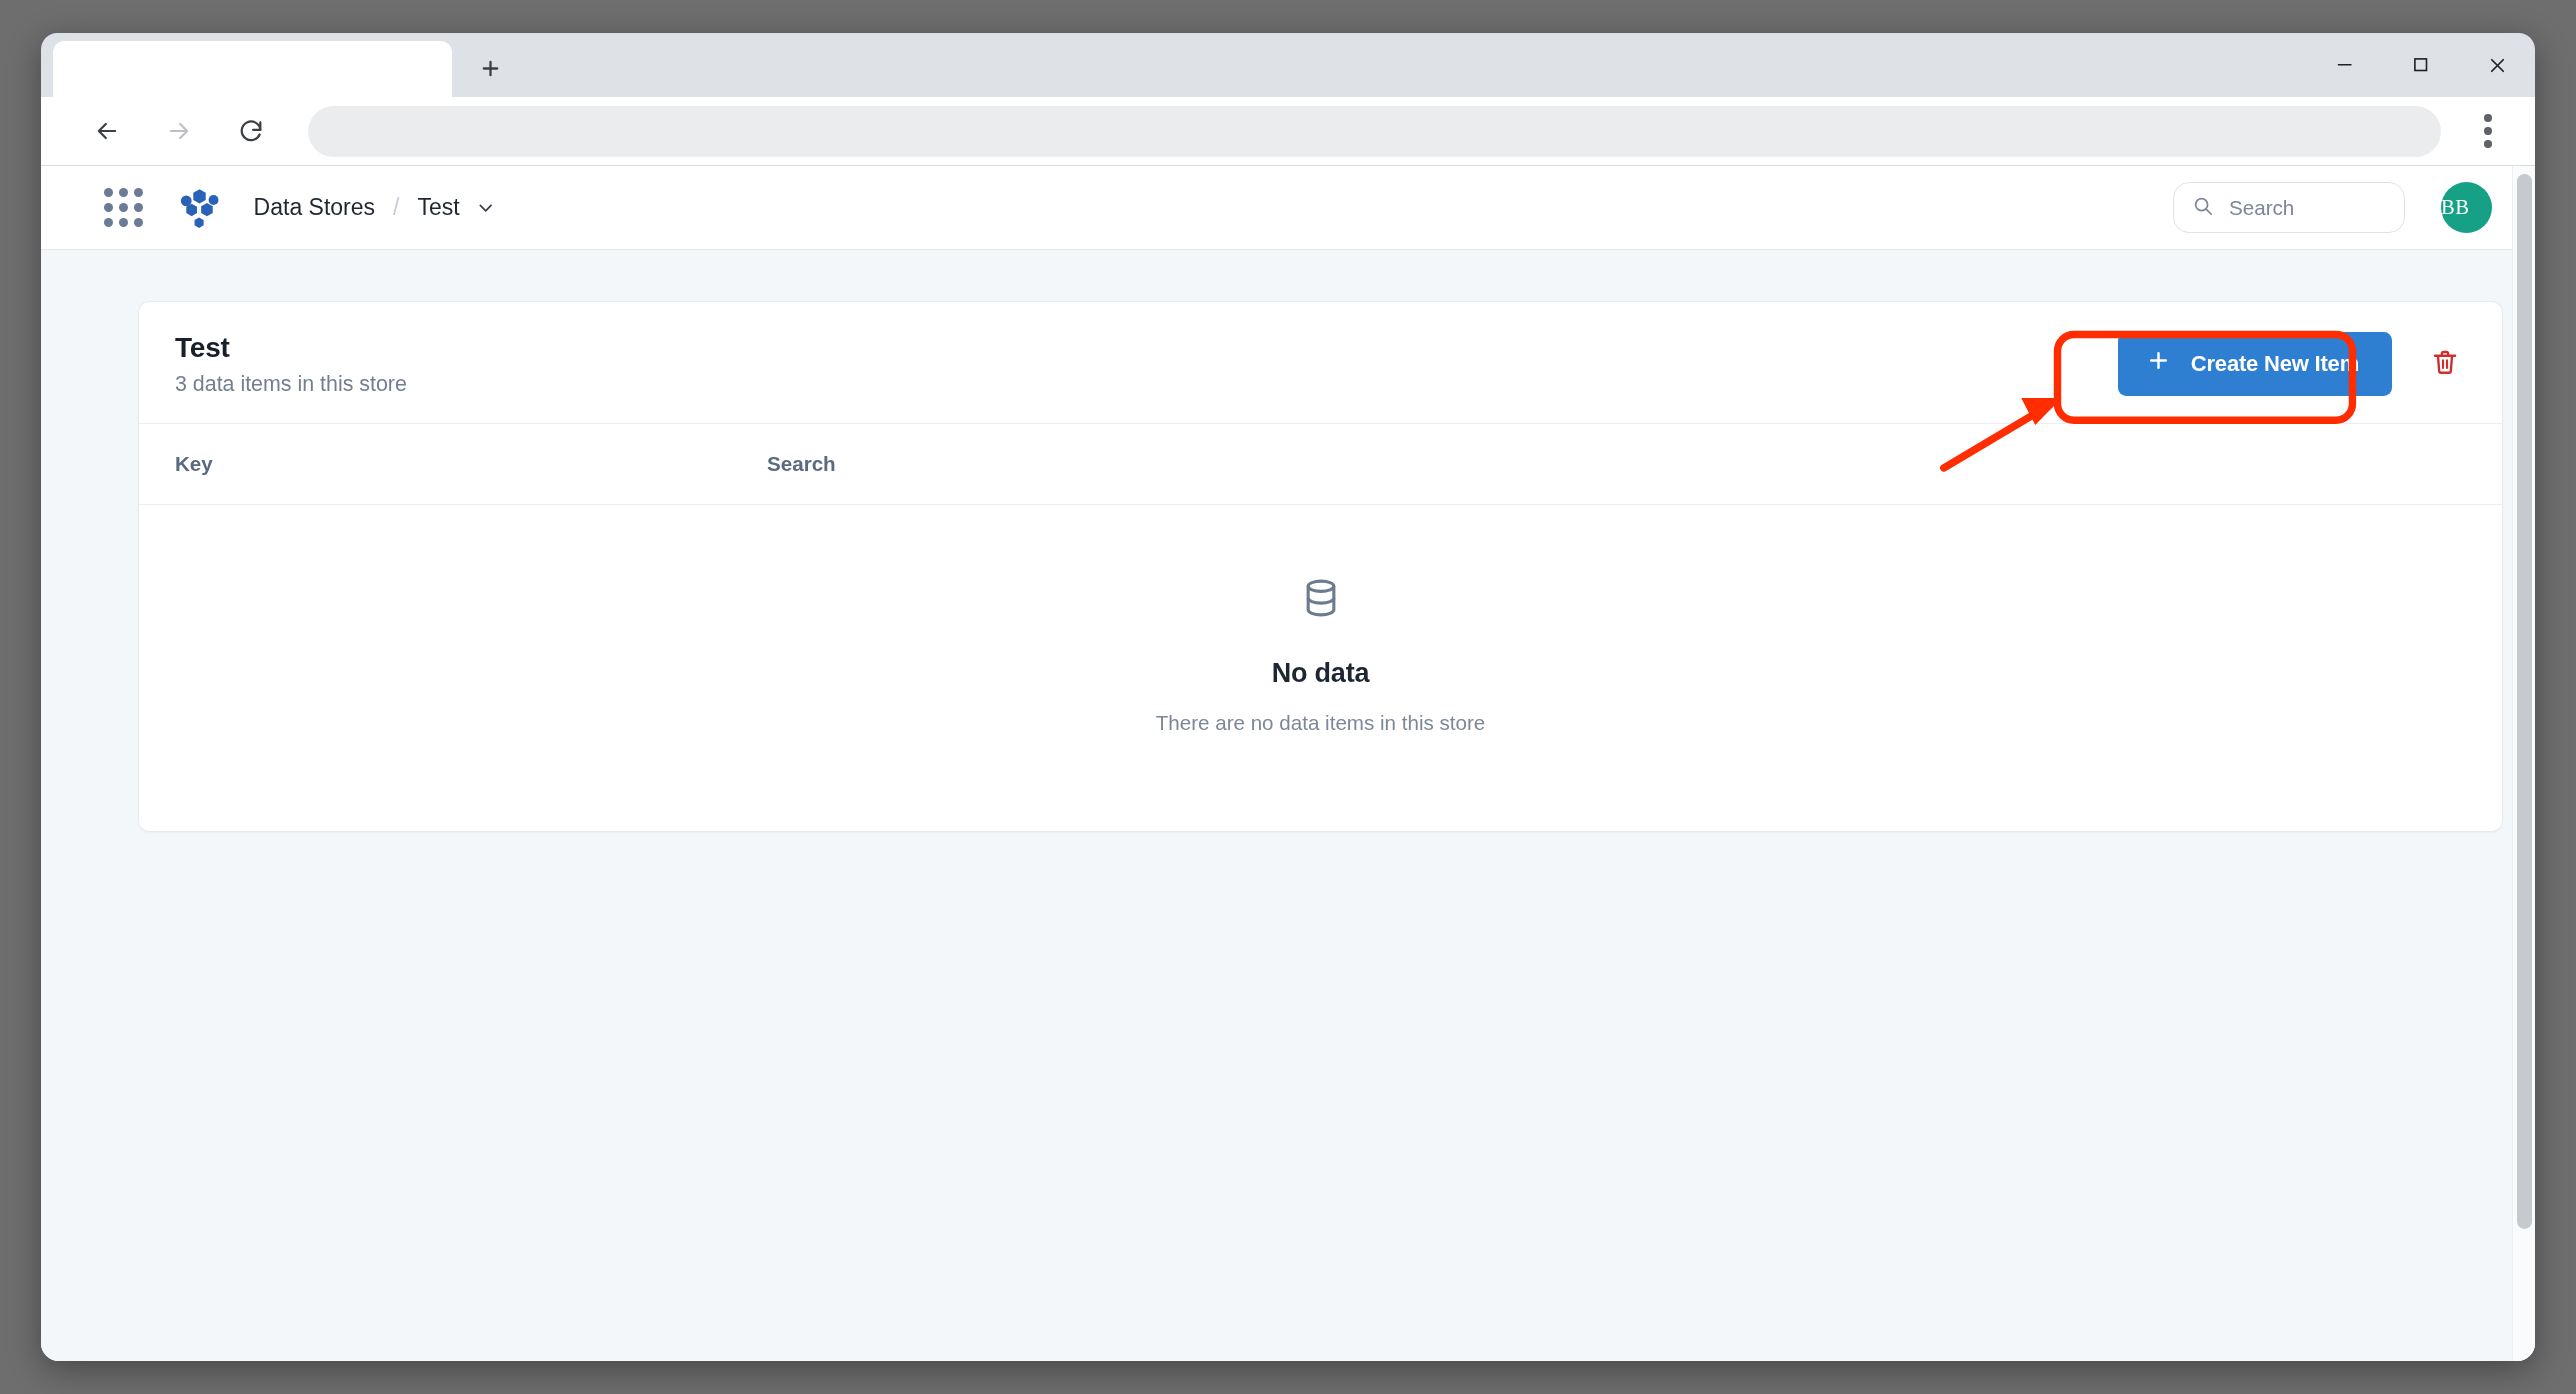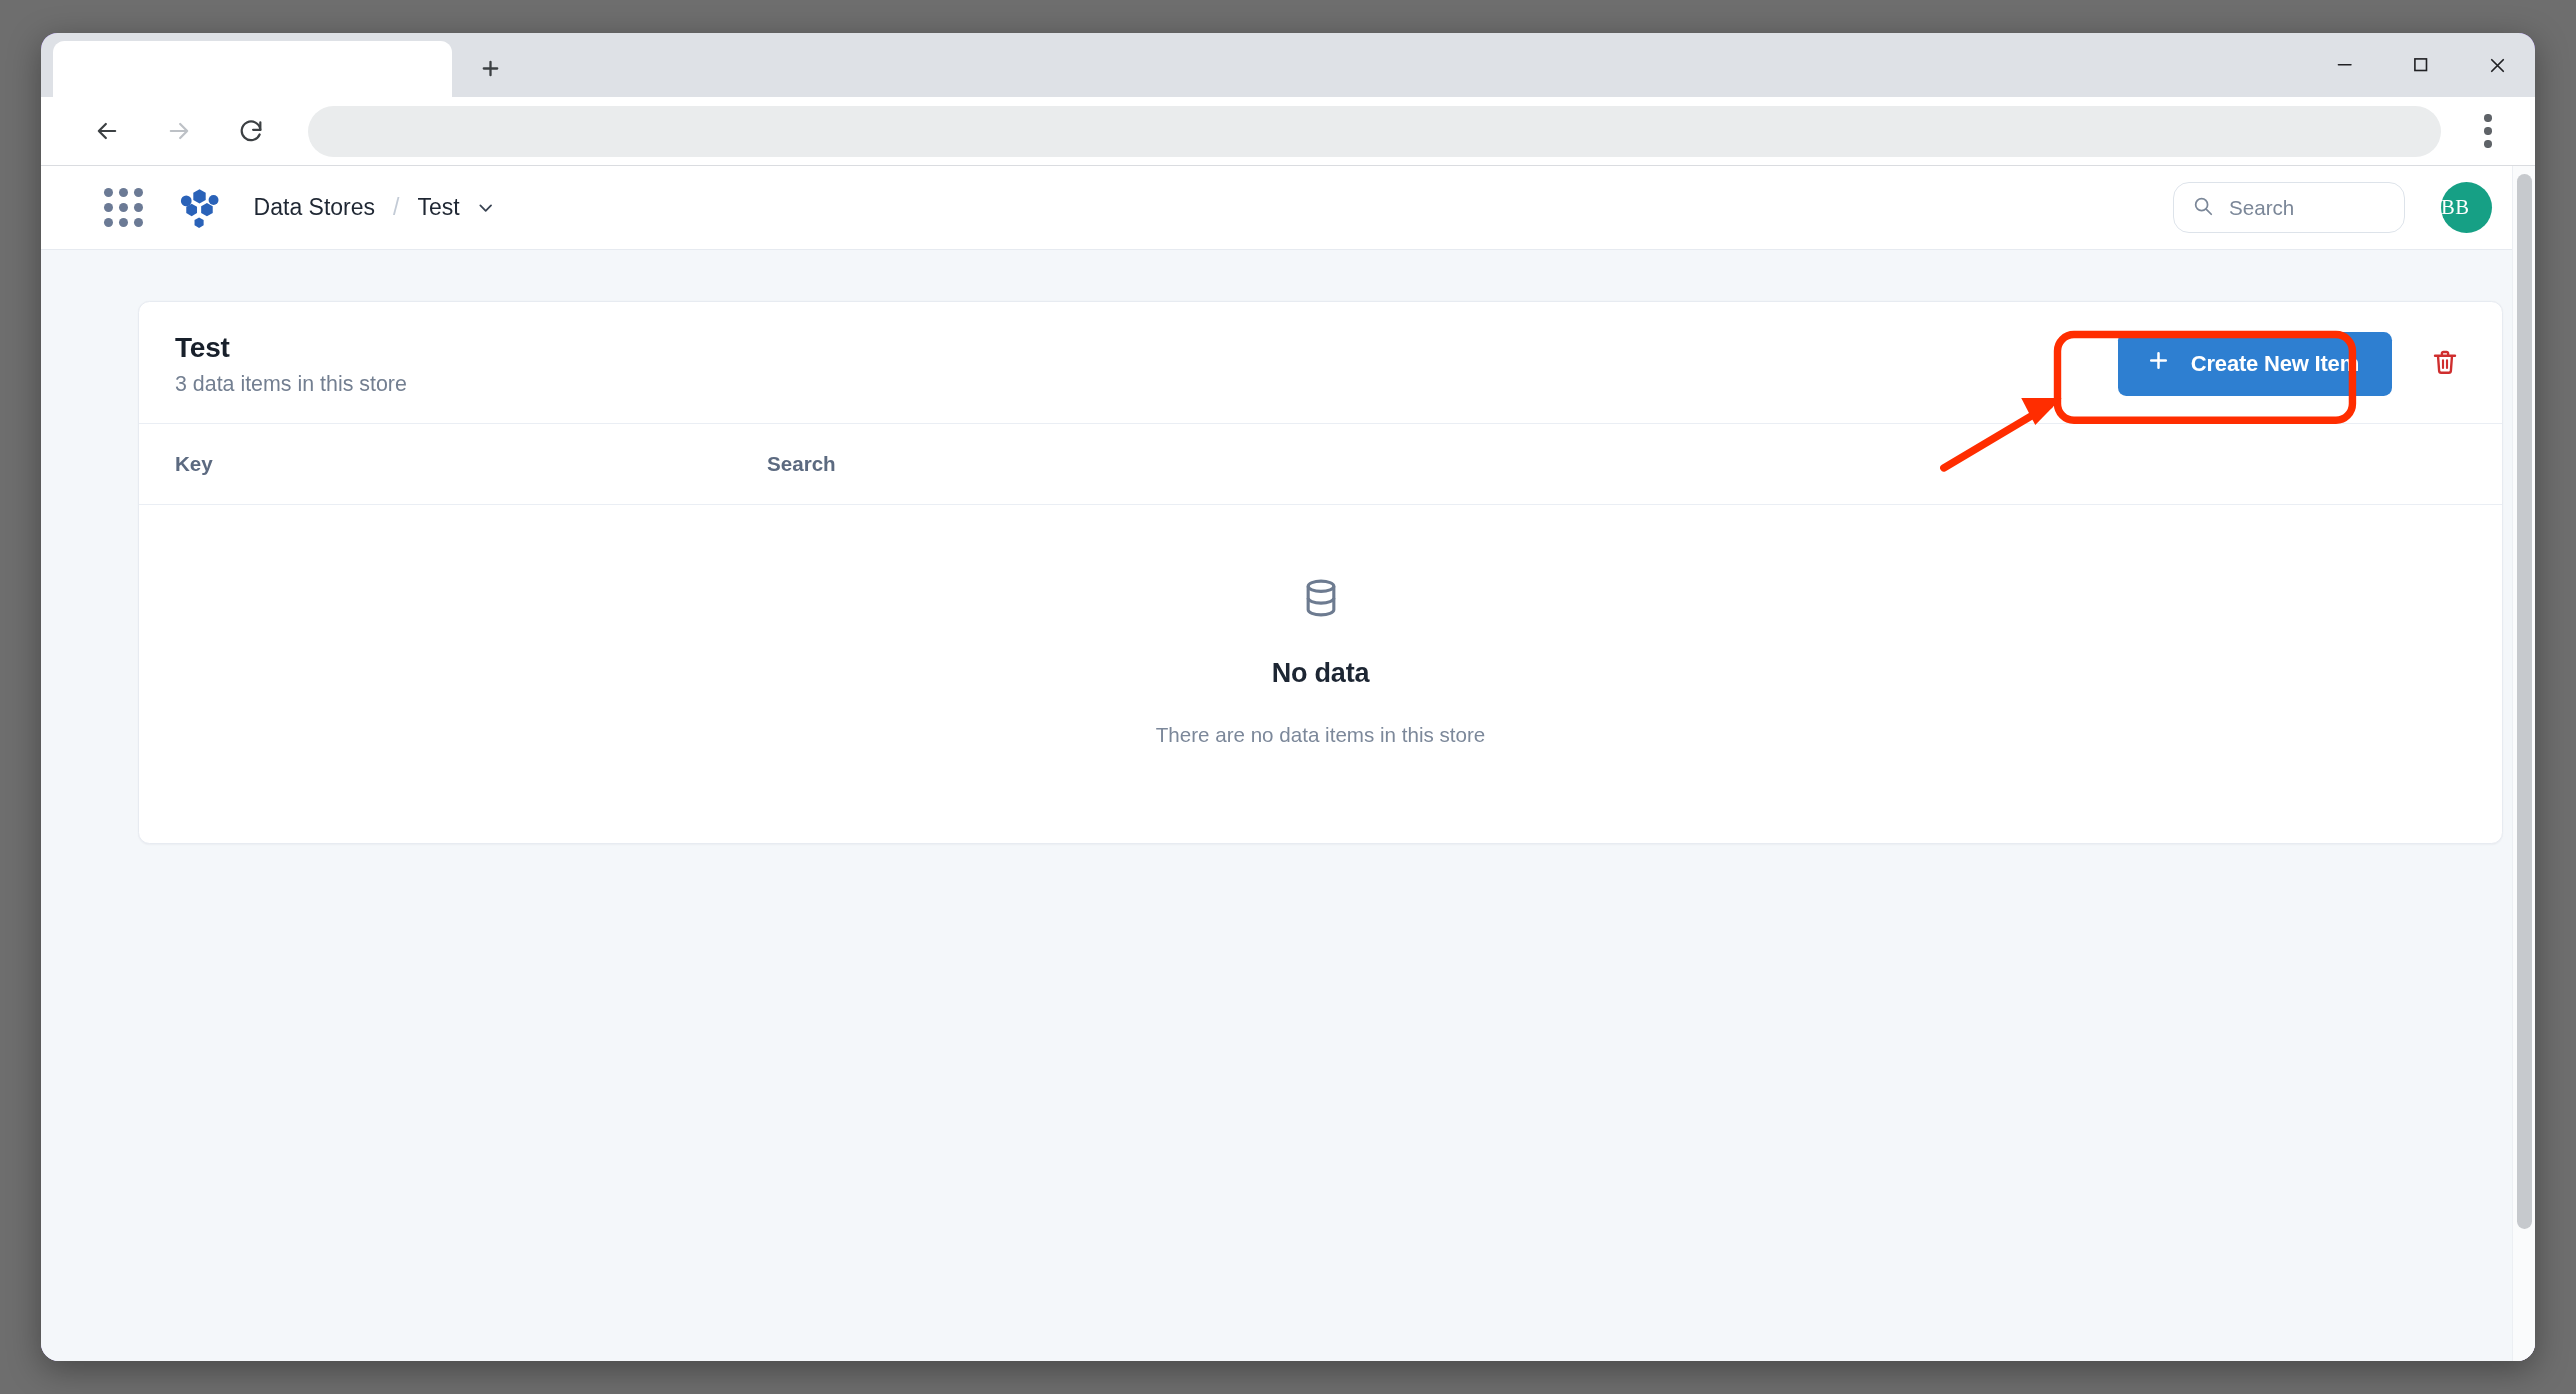--- a/index.html
+++ b/index.html
@@ -334,21 +334,20 @@
   .empty-title {
     font-size: 27px;
     font-weight: 700;
     color: #1d2633;
     margin-bottom: 21.4px;
     letter-spacing: -0.2px;
   }
   .empty-sub {
     font-size: 20.6px;
     color: #7c889a;
-    margin-top: 12px;
   }
 
   
   .page-scrollbar {
     position: absolute;
     right: 0;
     top: 0;
     width: 23px;
     height: 100%;
     background: #fafbfc;

